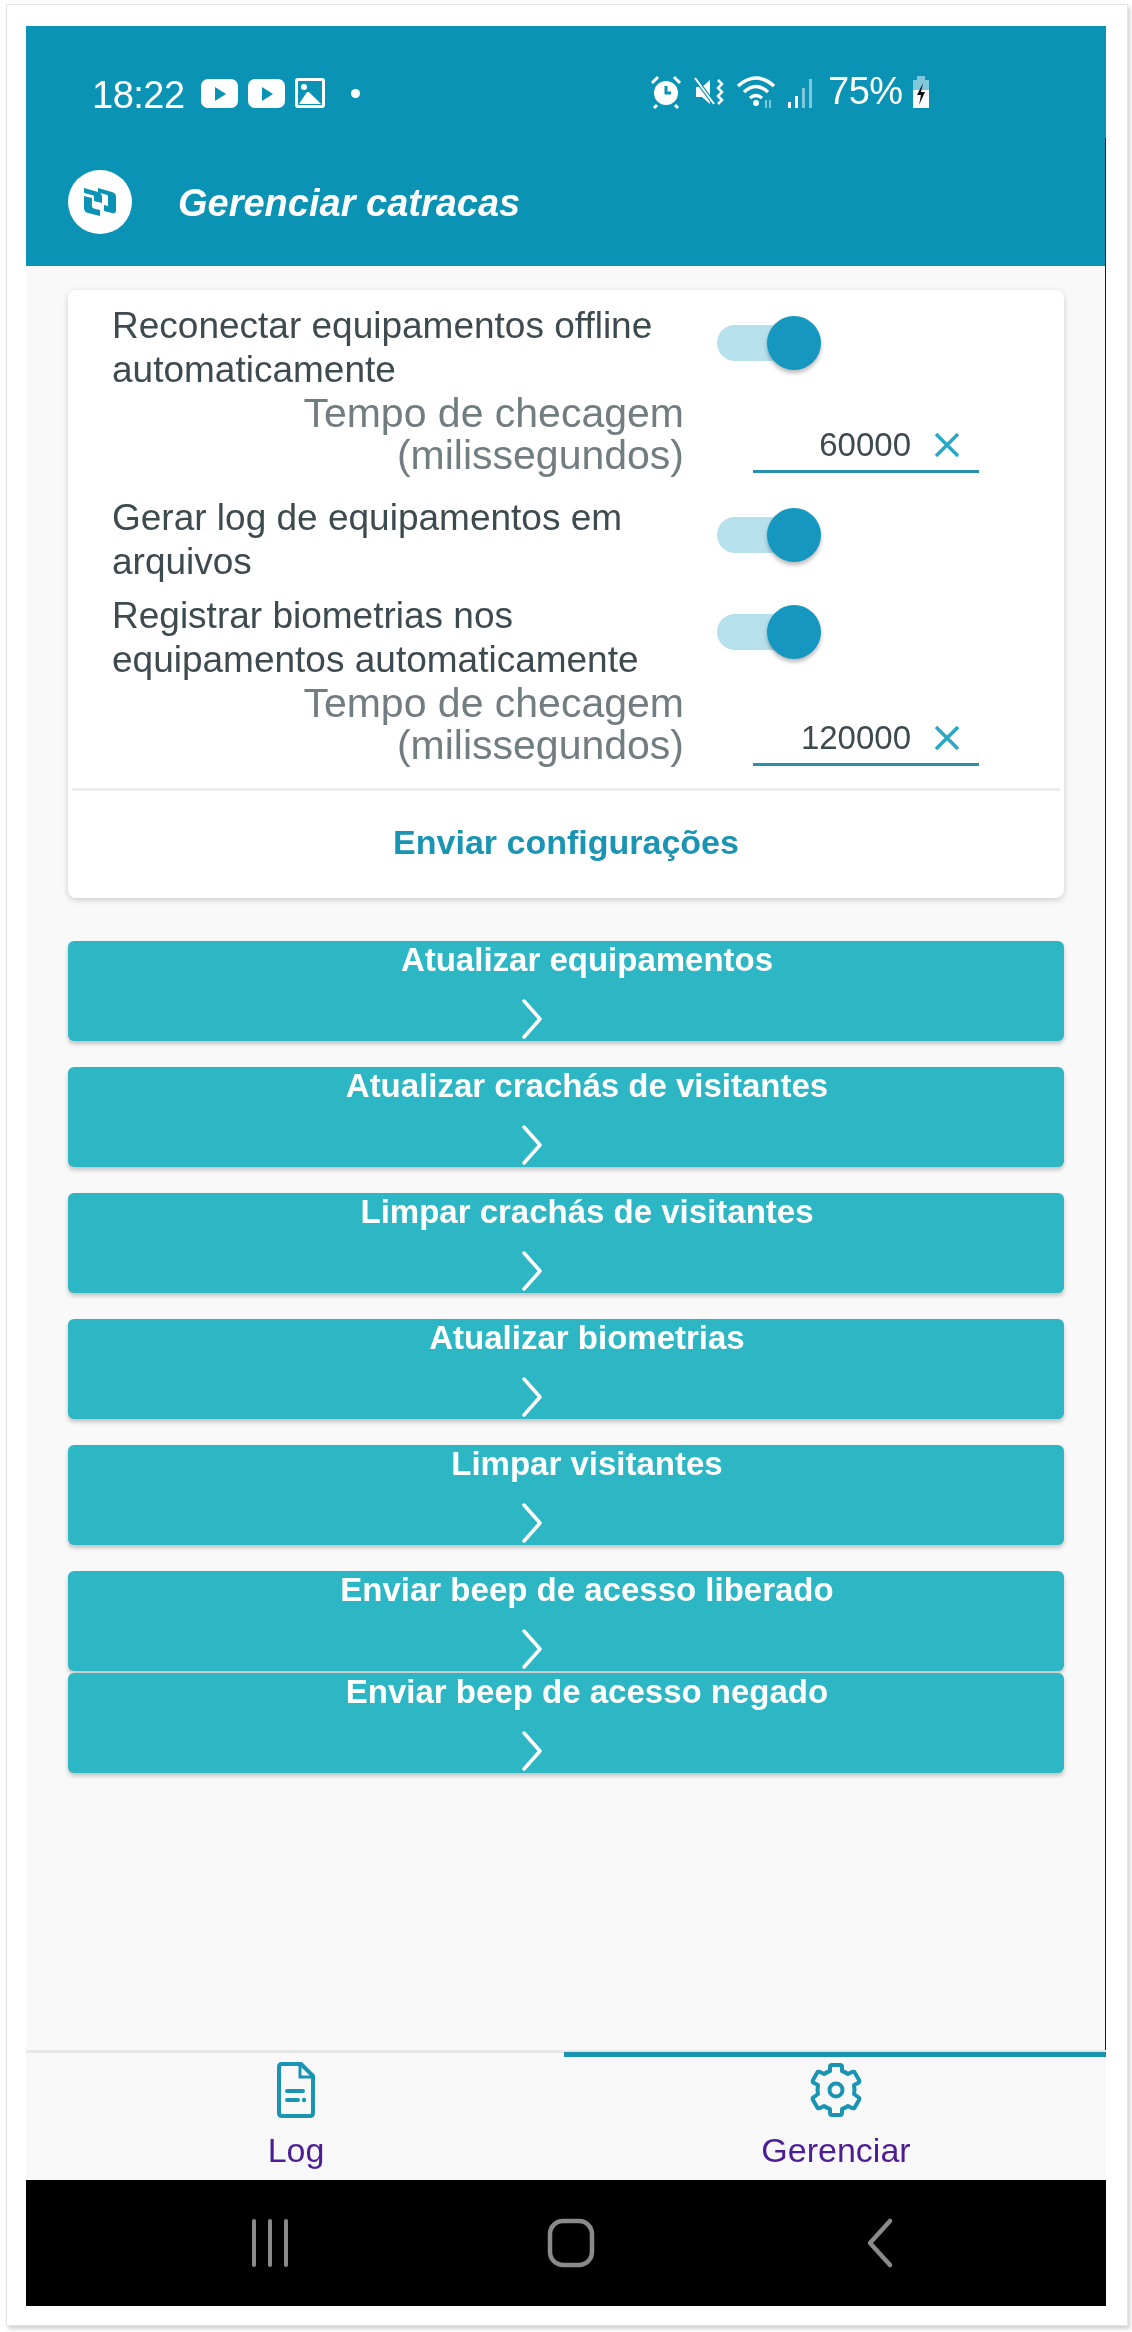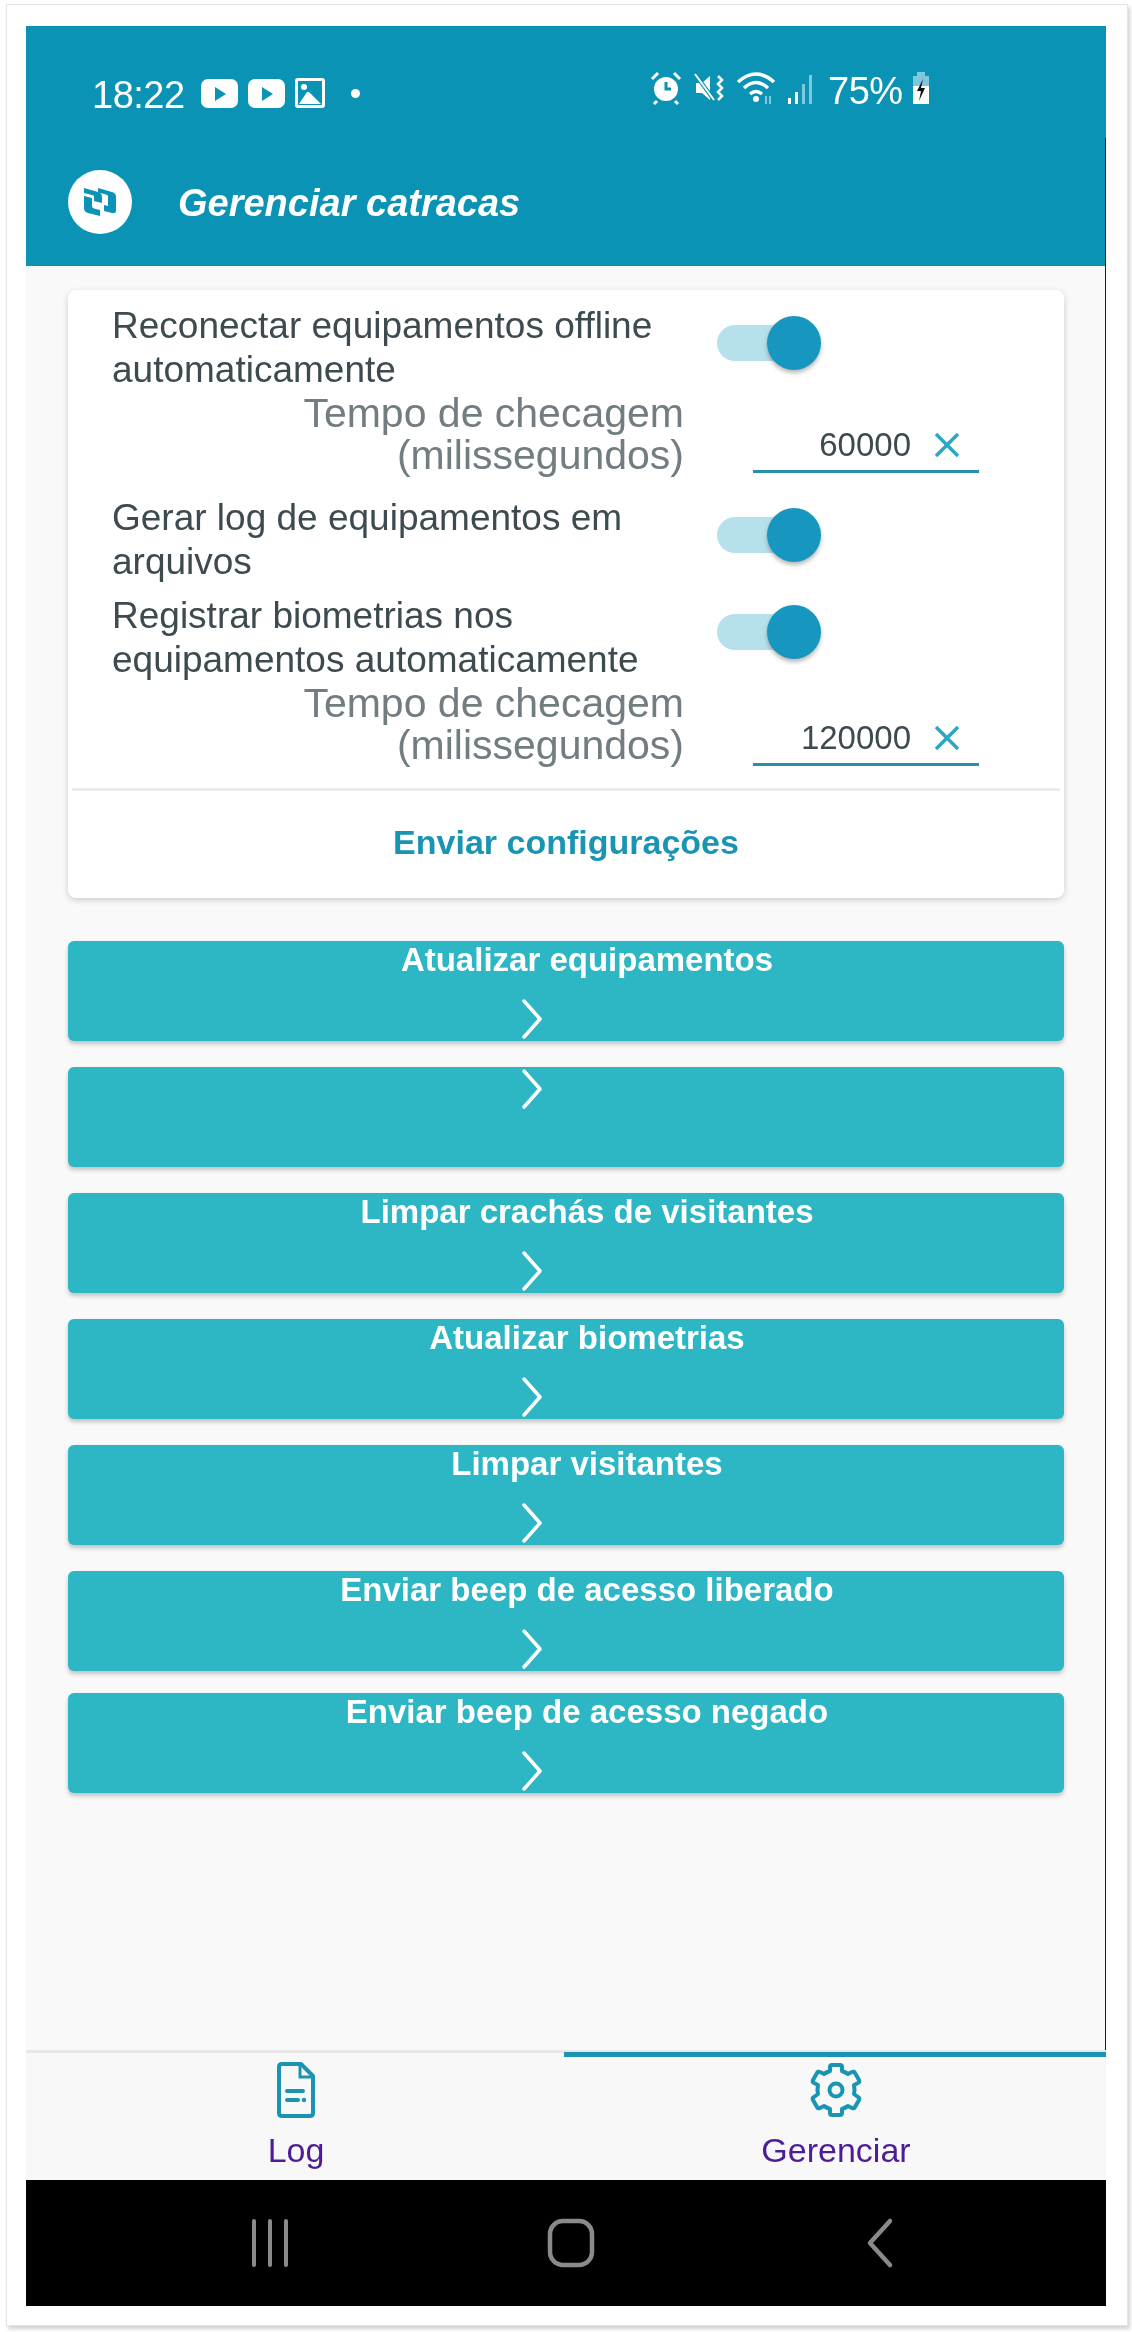--- a/index.html
+++ b/index.html
@@ -20,21 +20,21 @@
   
   .statusbar { position: absolute; left: 0; top: 0; width: 1080px; height: 114px; background: #0a93b4; }
   .sb-time { position: absolute; left: 66px; top: 48px; font-size: 38px; color: #ffffff; letter-spacing: -0.5px; }
   .sb-left-icons { position: absolute; left: 175px; top: 52px; display: flex; align-items: center; gap: 10px; }
   .sb-yt { width: 37px; height: 29px; background: #ffffff; border-radius: 7px; position: relative; }
   .sb-yt::after { content: ""; position: absolute; left: 14px; top: 8px; border-left: 11px solid #0a93b4; border-top: 7px solid transparent; border-bottom: 7px solid transparent; }
   .sb-img { width: 30px; height: 30px; border: 3px solid #fff; border-radius: 3px; position: relative; }
   .sb-img::before { content: ""; position: absolute; left: 3px; top: 3px; width: 6px; height: 6px; border-radius: 50%; background: #fff; }
   .sb-img::after { content: ""; position: absolute; left: 1px; bottom: 1px; border-bottom: 12px solid #fff; border-left: 8px solid transparent; border-right: 12px solid transparent; width: 2px; }
   .sb-dot { width: 9px; height: 9px; border-radius: 50%; background: #fff; margin-left: 16px; }
-  .sb-right { position: absolute; left: 622px; top: 44px; display: flex; align-items: flex-start; gap: 8px; color: #fff; }
+  .sb-right { position: absolute; left: 622px; top: 44px; display: flex; align-items: center; gap: 8px; color: #fff; }
   .sb-right svg { display: block; }
   .sb-battery-pct { font-size: 38px; color: #fff; margin-left: 4px; letter-spacing: -0.5px; }
 
   .appbar { position: absolute; left: 0; top: 114px; width: 1080px; height: 126px; background: #0a93b4; font-style: italic; }
   .logo { position: absolute; left: 42px; top: 30px; width: 64px; height: 64px; }
   .app-title { position: absolute; left: 152px; top: 42px; font-size: 38px; font-weight: bold; color: #ffffff; }
 
   
   .card {
     position: absolute; left: 42px; top: 264px; width: 996px; height: 608px;
@@ -183,20 +183,21 @@
   </div>
 
   <div class="actions">
     <div class="action-btn" style="top:0px;">
       <span class="label">Atualizar equipamentos</span>
       <svg class="chev" viewBox="0 0 30 44">
           <path d="M7 4 L23 22 L7 40" stroke="#fff" stroke-width="3.5" fill="none" stroke-linecap="round" stroke-linejoin="round"></path>
         </svg>
     </div>
     <div class="action-btn" style="top:126px;">
+      <span class="label">Atualizar crachás de visitantes</span>
       <svg class="chev" viewBox="0 0 30 44">
           <path d="M7 4 L23 22 L7 40" stroke="#fff" stroke-width="3.5" fill="none" stroke-linecap="round" stroke-linejoin="round"></path>
         </svg>
     </div>
     <div class="action-btn" style="top:252px;">
       <span class="label">Limpar crachás de visitantes</span>
       <svg class="chev" viewBox="0 0 30 44">
           <path d="M7 4 L23 22 L7 40" stroke="#fff" stroke-width="3.5" fill="none" stroke-linecap="round" stroke-linejoin="round"></path>
         </svg>
     </div>
@@ -211,21 +212,21 @@
       <svg class="chev" viewBox="0 0 30 44">
           <path d="M7 4 L23 22 L7 40" stroke="#fff" stroke-width="3.5" fill="none" stroke-linecap="round" stroke-linejoin="round"></path>
         </svg>
     </div>
     <div class="action-btn" style="top:630px;">
       <span class="label">Enviar beep de acesso liberado</span>
       <svg class="chev" viewBox="0 0 30 44">
           <path d="M7 4 L23 22 L7 40" stroke="#fff" stroke-width="3.5" fill="none" stroke-linecap="round" stroke-linejoin="round"></path>
         </svg>
     </div>
-    <div class="action-btn" style="top:752px;">
+    <div class="action-btn" style="top:732px;">
       <span class="label">Enviar beep de acesso negado</span>
       <svg class="chev" viewBox="0 0 30 44">
           <path d="M7 4 L23 22 L7 40" stroke="#fff" stroke-width="3.5" fill="none" stroke-linecap="round" stroke-linejoin="round"></path>
         </svg>
     </div>
   </div>
 
   <div class="bottom-nav">
     <div class="nav-item" style="left:0;">
       <svg class="nav-icon" viewBox="0 0 56 58">

